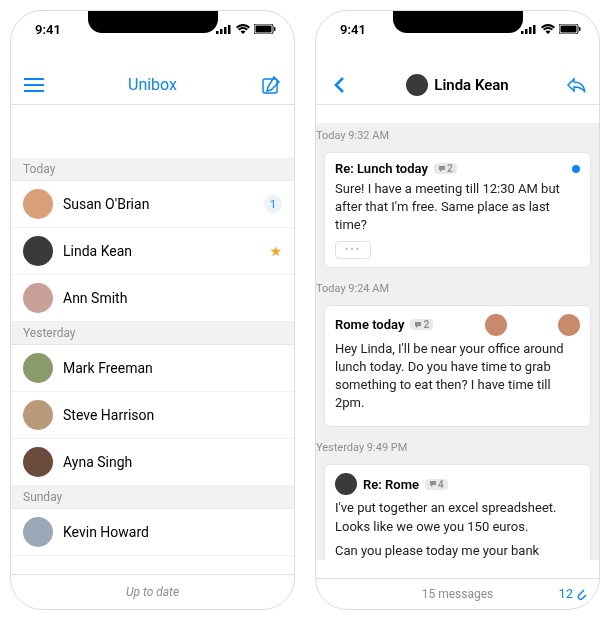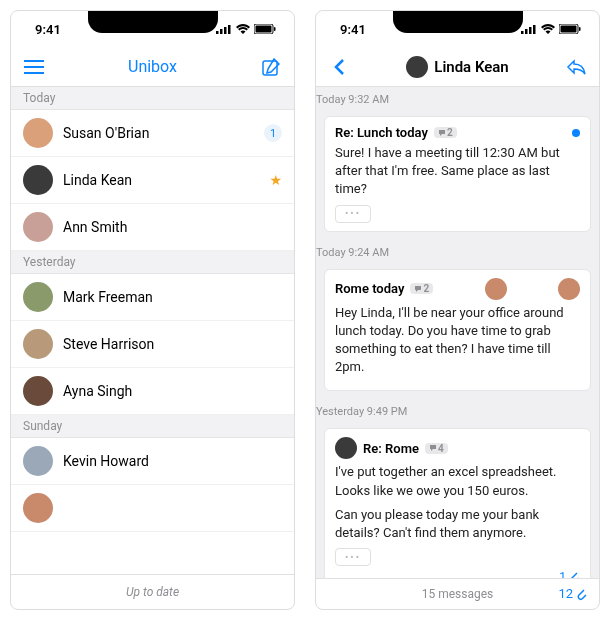--- a/index.html
+++ b/index.html
@@ -7,26 +7,27 @@
   font-family: -apple-system, BlinkMacSystemFont, "Segoe UI", Roboto, Helvetica, Arial, sans-serif;
   background: #fff;
   display: flex;
   gap: 20px;
   padding: 10px;
 }
 .phone {
   width: 285px;
   height: 600px;
   border: 1px solid #ddd;
-  border-radius: 8px;
+  border-radius: 32px;
   overflow: hidden;
   position: relative;
   display: flex;
   flex-direction: column;
   background: #fff;
+  gap: 18px;
 }
 .notch {
   position: absolute;
   top: 0;
   left: 50%;
   transform: translateX(-50%);
   width: 130px;
   height: 22px;
   background: #000;
   border-radius: 0 0 14px 14px;
@@ -61,21 +62,21 @@
   font-size: 15px;
   font-weight: 600;
   flex: 1;
   text-align: center;
   display: flex;
   align-items: center;
   justify-content: center;
   gap: 6px;
 }
 .icon-btn { color: #0a84ff; cursor: pointer; width: 22px; height: 22px; display: flex; align-items: center; justify-content: center; }
-.list { flex: 1; overflow-y: auto; }
+.list { flex: 1; overflow-y: auto; margin-top: 35px; }
 .section-header {
   background: #f2f2f4;
   color: #8e8e93;
   font-size: 12px;
   padding: 4px 12px;
   border-bottom: 1px solid #e5e5e8;
 }
 .contact-row {
   display: flex;
   align-items: center;

